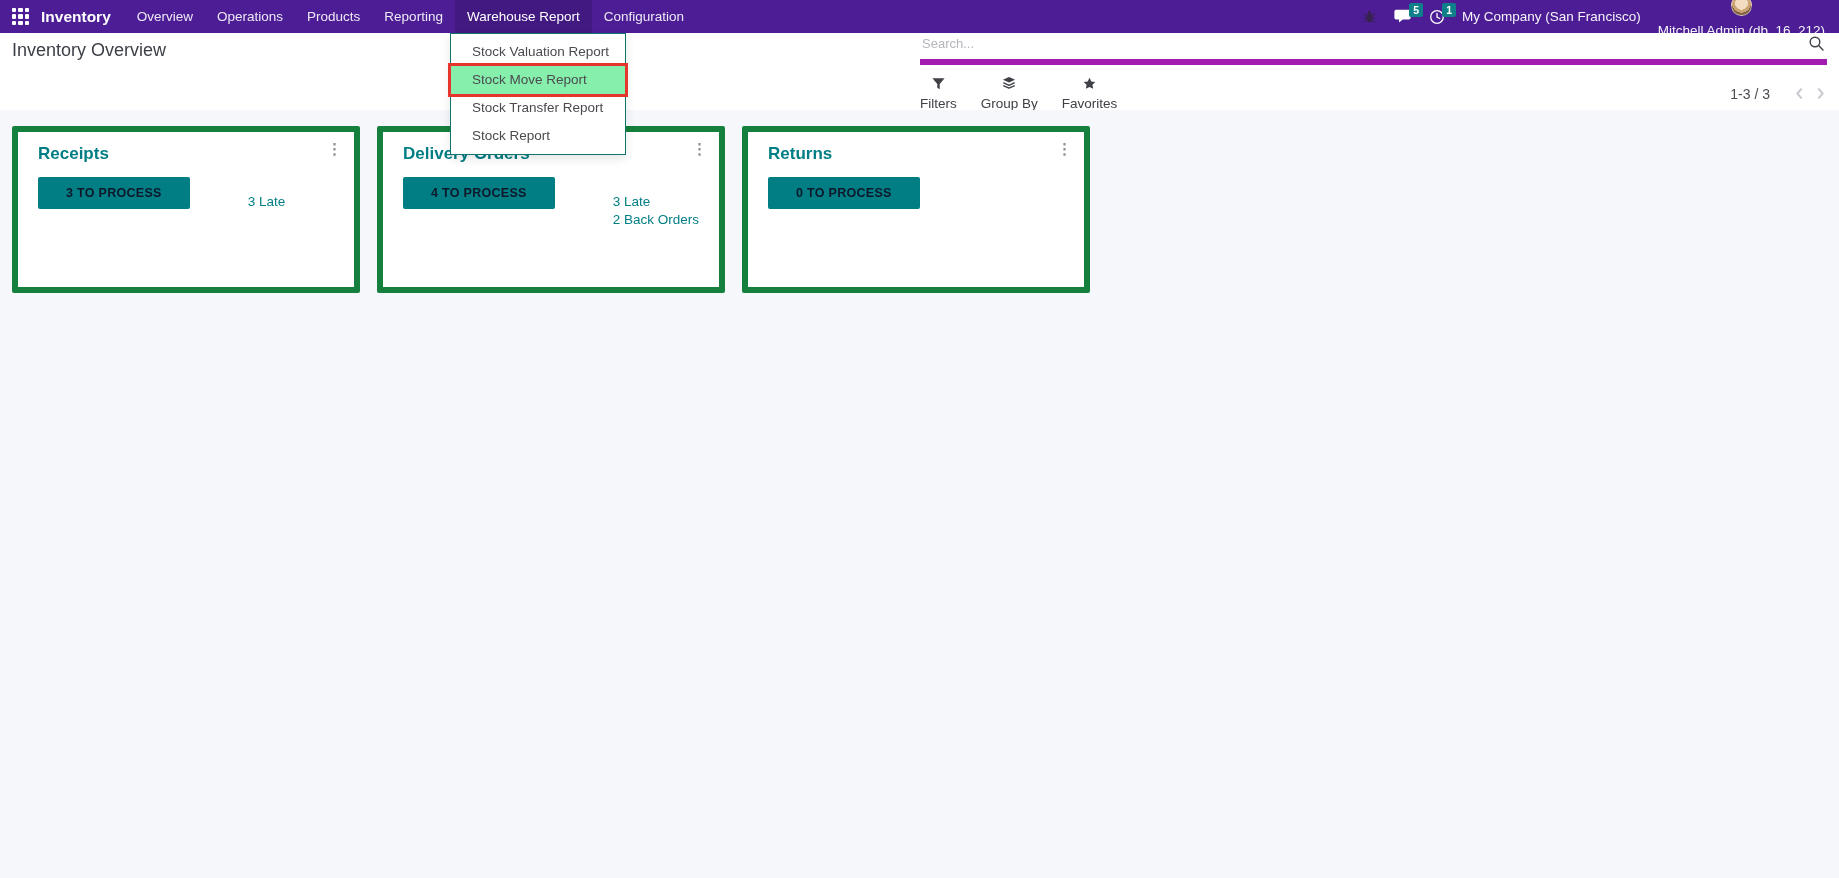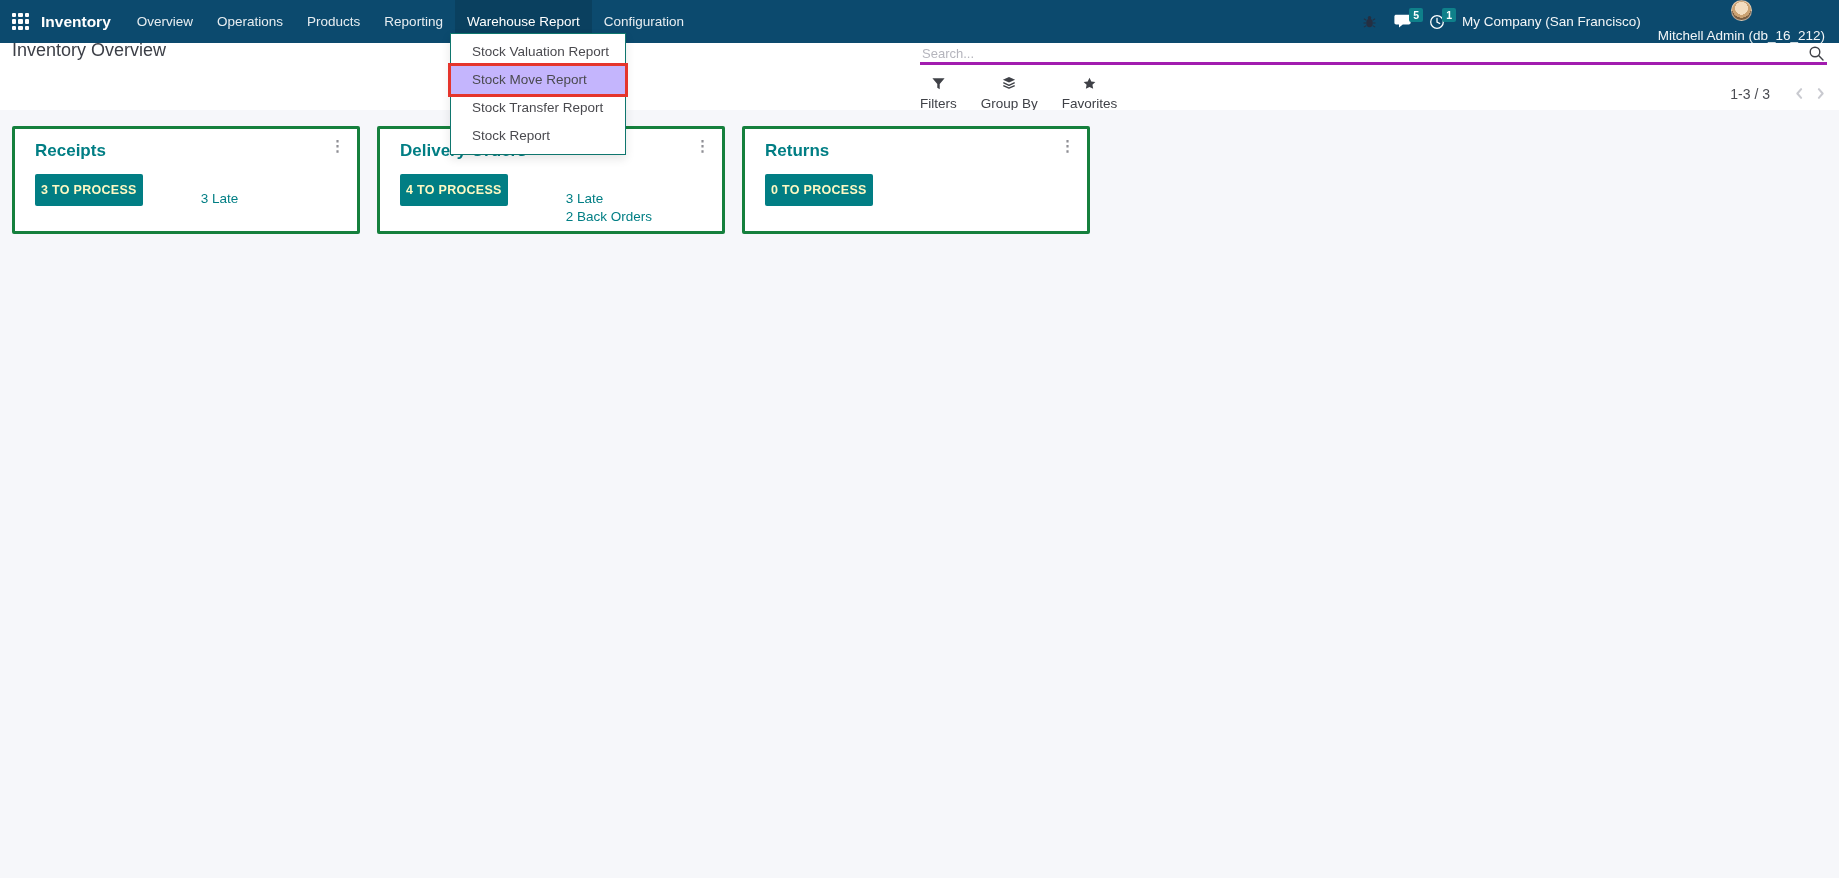--- a/index.html
+++ b/index.html
@@ -9,22 +9,22 @@
     position: relative;
     overflow: hidden;
     background: #ffffff;
     font-family: "Liberation Sans", sans-serif;
     -webkit-font-smoothing: antialiased;
   }
   button { background: none; border: none; padding: 0; font: inherit; cursor: pointer; }
 
   
   .navbar {
-    position: absolute; top: 0; left: 0; right: 0; height: 43px;
-    background: #0c4a6e;
+    position: absolute; top: 0; left: 0; right: 0; height: 33px;
+    background: #4c1d95;
     display: flex; align-items: stretch;
     color: #fff;
     z-index: 30;
   }
   .apps-btn { display: flex; align-items: center; padding: 0 10px 0 12px; }
   .grid-icon {
     width: 17px; height: 17px;
     display: grid; grid-template-columns: repeat(3, 1fr); gap: 2px;
   }
   .grid-icon i { background: #fff; border-radius: 1px; }
@@ -66,22 +66,22 @@
     position: absolute; top: 33px; left: 0; right: 0; height: 80px;
     background: #fff;
     border-bottom: 1px solid #e3e3e8;
   }
   .page-title {
     position: absolute; left: 12px; top: 7px;
     margin: 0; font-size: 18px; font-weight: 400; color: #3c3f47;
   }
   .cp-right { position: absolute; left: 920px; right: 12px; top: 2px; }
   .search-row {
-    display: flex; align-items: flex-end; height: 30px;
-    border-bottom: 3px solid #a21caf;
+    display: flex; align-items: flex-start; height: 30px;
+    border-bottom: 6px solid #a21caf;
   }
   .search-row input {
     flex: 1; border: none; outline: none;
     font-size: 13px; color: #3c3f47; background: transparent;
   }
   .search-row input::placeholder { color: #b5b5bd; }
   .search-btn { display: flex; align-items: center; padding: 0 2px; }
 
   .controls-row { display: flex; align-items: center; margin-top: 11px; }
   .ctrl-btn {
@@ -105,52 +105,52 @@
   }
   .dd-item {
     display: block;
     padding: 6px 10px 6px 21px;
     font-size: 13.5px; color: #4a4a4f;
     text-decoration: none; cursor: pointer;
     line-height: 16px;
     white-space: nowrap;
   }
   .dd-item.highlighted {
-    background: #c4b5fd;
+    background: #86efac;
     box-shadow: 0 0 0 3px #e5352c;
     position: relative; z-index: 1;
   }
 
   
   .content {
     position: absolute; top: 110px; left: 0; right: 0; bottom: 0;
     background: #f6f7fa;
   }
   .card-row { display: flex; gap: 17px; padding: 16px 0 0 12px; }
   .card {
-    width: 348px; height: 108px;
+    width: 348px; height: 167px;
     background: #fff;
-    border: 3px solid #15803d;
+    border: 6px solid #15803d;
     border-radius: 2px;
     position: relative;
     text-decoration: underline;
   }
   .card-title {
     position: absolute; top: 12px; left: 20px;
     font-size: 17px; font-weight: 700; color: #017e84;
   }
   .kebab-btn {
     position: absolute; top: 9px; right: 12px;
     color: #8f8f95; font-size: 15px; font-weight: 700; line-height: 15px;
   }
   .card-body { position: absolute; top: 45px; left: 20px; display: flex; align-items: flex-start; }
   .process-btn {
-    background: #017e84; color: #fef9c3;
+    background: #017e84; color: #0f172a;
     font-size: 12.5px; font-weight: 700; letter-spacing: .3px;
-    padding: 9px 6px; border-radius: 2px;
+    padding: 9px 28px; border-radius: 2px;
     white-space: nowrap;
   }
   .card-links { display: flex; flex-direction: column; gap: 3px; margin-left: 58px; margin-top: 17px; }
   .card-link { color: #017e84; font-size: 13.5px; text-decoration: none; cursor: pointer; white-space: nowrap; }
 
   svg { display: block; }
 </style>
 </head>
 <body>
 

